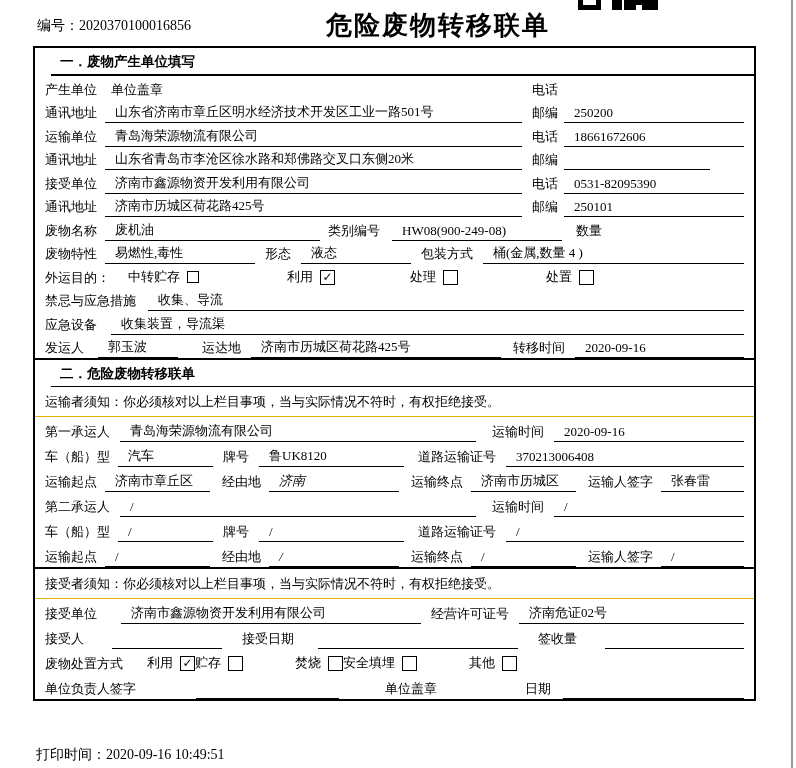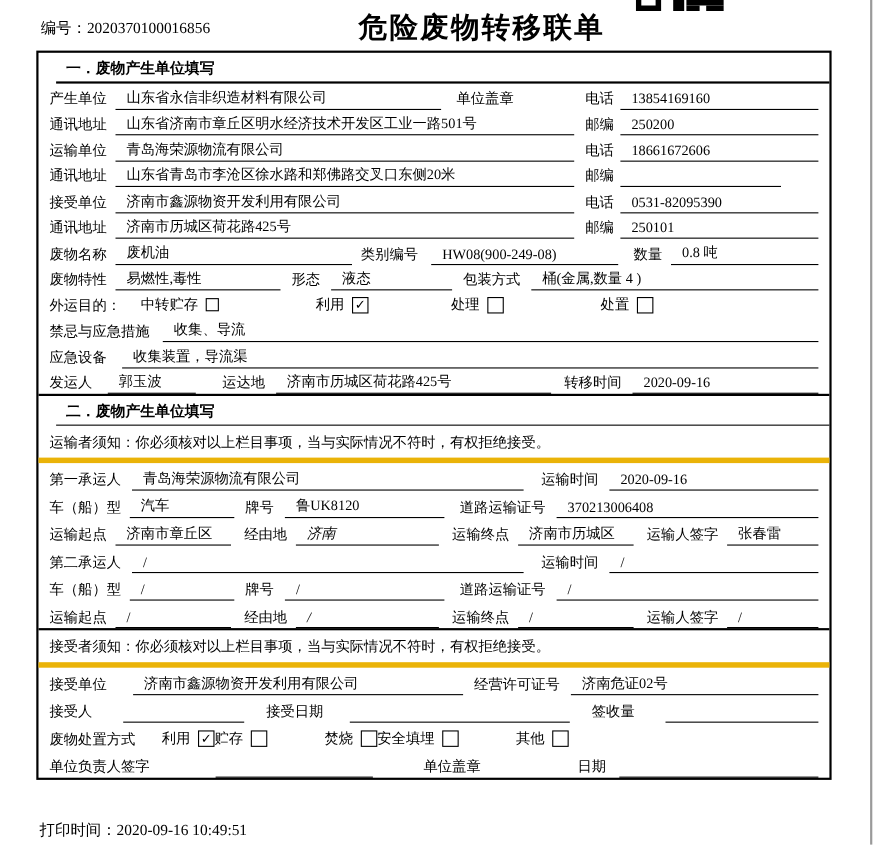--- a/index.html
+++ b/index.html
@@ -21,21 +21,21 @@
   .qr .q2{left:34px;top:0;width:10px;height:10px;}
   .qr .q3{left:46px;top:0;width:34px;height:5px;}
   .qr .q4{left:46px;top:5px;width:12px;height:5px;}
   .qr .q5{left:64px;top:5px;width:16px;height:5px;}
   
   .form{position:absolute;left:33px;top:46px;width:723px;border:2px solid #000;background:#fff;box-sizing:border-box;}
   .section{border-top:2px solid #000;}
   .section:first-child{border-top:none;}
   .sec-hd{font-weight:bold;font-size:13.5px;padding:5px 9px 3px;border-bottom:2px solid #000;
     font-family:"Liberation Sans","DejaVu Sans",sans-serif;margin-left:16px;}
-  .note-row{padding:6px 10px 5px;border-bottom:5px solid #eab308;white-space:nowrap;}
+  .note-row{padding:6px 10px 5px;border-bottom:1px solid #eab308;white-space:nowrap;}
   .row{display:flex;align-items:flex-end;height:23.5px;padding:0 10px;box-sizing:border-box;white-space:nowrap;}
   .s2 .row,.s3 .row{height:25px;}
   .lb{white-space:nowrap;padding-bottom:1px;}
   .uv{border-bottom:1.5px solid #000;white-space:nowrap;padding:0 4px 1px 10px;box-sizing:border-box;overflow:hidden;}
   .f1{flex:1;}
   .cbx{display:inline-block;width:13px;height:13px;border:1px solid #000;margin-left:7px;
     font-size:12px;line-height:13px;text-align:center;font-weight:bold;vertical-align:-1px;
     font-family:"DejaVu Sans",sans-serif;}
   .cbx-sm{width:10px;height:10px;line-height:10px;font-size:10px;}
   .opt{display:flex;align-items:center;padding-bottom:1px;} .ml8{margin-left:8px;} .ml10{margin-left:10px;} .ml12{margin-left:12px;}
@@ -71,26 +71,24 @@
 
 <div class="doc-title">危险废物转移联单</div>
 
 <div class="form">
 
   <div class="section s1">
     <div class="sec-hd">一．废物产生单位填写</div>
 
     <div class="row">
       <span class="lb">产生单位</span>
-      <span class="uv w296 ml8">山东省永信非织造材料有限公司</span>
       <span class="lb ml14">单位盖章</span>
       <span class="f1"></span>
       <span class="rcol">
         <span class="lb">电话</span>
-        <span class="uv">13854169160</span>
       </span>
     </div>
 
     <div class="row">
       <span class="lb">通讯地址</span>
       <span class="uv f1 ml8">山东省济南市章丘区明水经济技术开发区工业一路501号</span>
       <span class="rcol ml10">
         <span class="lb">邮编</span>
         <span class="uv">250200</span>
       </span>
@@ -131,21 +129,20 @@
         <span class="uv">250101</span>
       </span>
     </div>
 
     <div class="row">
       <span class="lb">废物名称</span>
       <span class="uv w215 ml8">废机油</span>
       <span class="lb ml8">类别编号</span>
       <span class="uv w170 ml12">HW08(900-249-08)</span>
       <span class="lb ml14">数量</span>
-      <span class="uv f1 ml8">0.8 吨</span>
     </div>
 
     <div class="row">
       <span class="lb">废物特性</span>
       <span class="uv w150 ml8">易燃性,毒性</span>
       <span class="lb ml10">形态</span>
       <span class="uv w110 ml10">液态</span>
       <span class="lb ml10">包装方式</span>
       <span class="uv f1 ml10">桶(金属,数量 4 )</span>
     </div>
@@ -185,21 +182,21 @@
       <span class="lb">发运人</span>
       <span class="uv w80 ml14">郭玉波</span>
       <span class="lb ml24">运达地</span>
       <span class="uv w250 ml10">济南市历城区荷花路425号</span>
       <span class="lb ml12">转移时间</span>
       <span class="uv f1 ml10">2020-09-16</span>
     </div>
   </div>
 
   <div class="section s2">
-    <div class="sec-hd" style="border-bottom-width:1px;">二．废物产生单位填写</div>
+    <div class="sec-hd" style="border-bottom-width:1px;">二．危险废物转移联单</div>
     <div class="note-row">运输者须知：你必须核对以上栏目事项，当与实际情况不符时，有权拒绝接受。</div>
 
     <div class="row">
       <span class="lb">第一承运人</span>
       <span class="uv f1 ml10">青岛海荣源物流有限公司</span>
       <span class="lb ml16">运输时间</span>
       <span class="uv w190 ml10">2020-09-16</span>
     </div>
 
     <div class="row">

